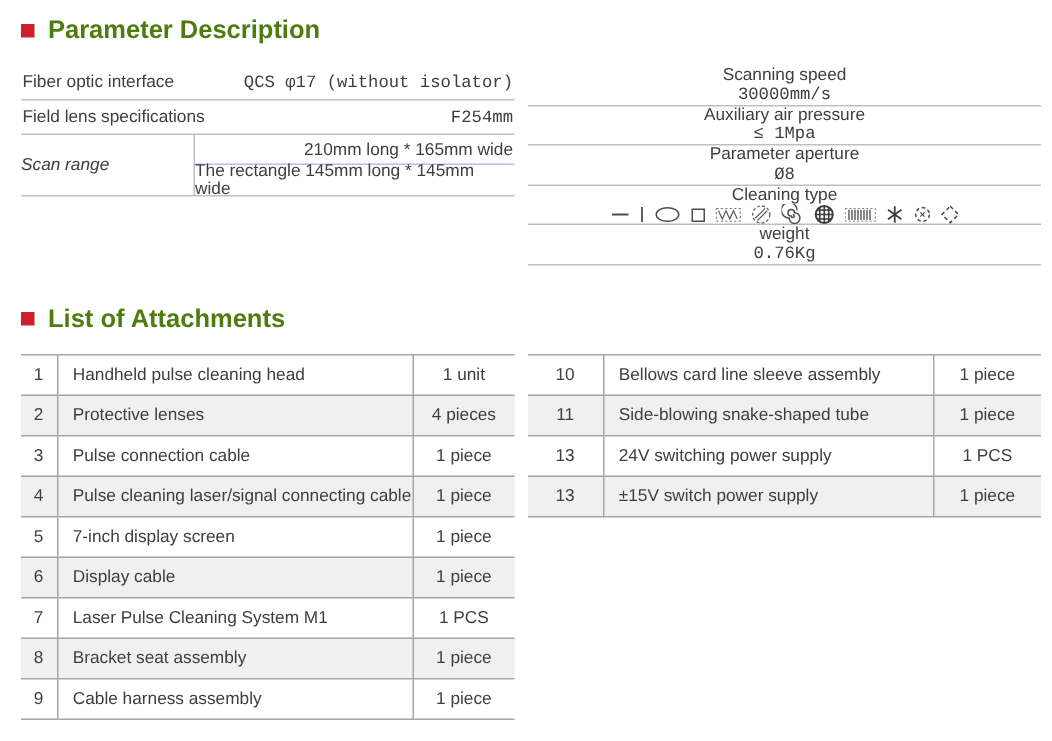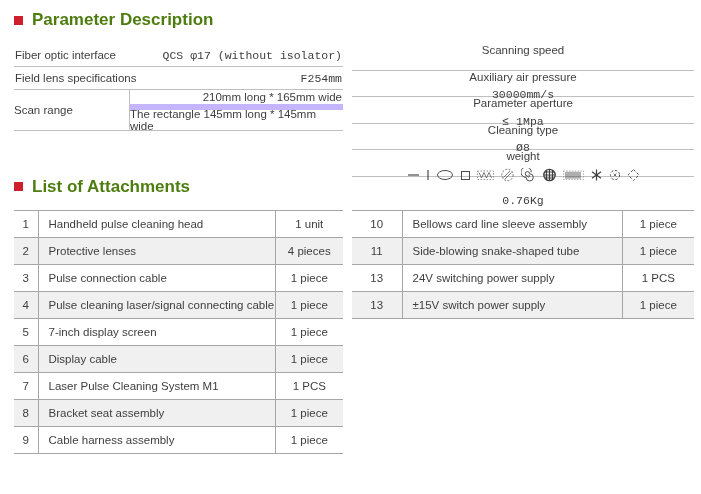--- a/index.html
+++ b/index.html
@@ -17,38 +17,38 @@
   }
   .bullet { width:9px; height:9px; background:#cf1e2c; flex:0 0 auto; }
 
   .cols { display:grid; grid-template-columns:329px 342px; column-gap:9px; align-items:start; }
 
   
   .params { margin-top:14px; }
   .ptable { font-size:11.5px; width:100%; }
   .prow {
     display:flex; justify-content:space-between; align-items:center;
-    border-bottom:1px solid #bfbfbf; height:23px; padding:0 1px;gap:32px;
+    border-bottom:1px solid #bfbfbf; height:23px; padding:0 1px;
   }
   .ptable-r .prow { height:26.6px;flex-direction:column; }
   .plabel { white-space:nowrap; }
   .pvalue { white-space:nowrap; text-align:right;font-family:Liberation Mono, monospace; }
 
   .scanrow { display:flex; border-bottom:1px solid #bfbfbf; }
-  .scanlabel { width:116px; display:flex; align-items:center; border-right:1px solid #bfbfbf; }
+  .scanlabel { width:116px; display:flex; align-items:center; border-right:1px solid #bfbfbf;font-style:italic; }
   .scanvals { flex:1; }
   .scanval { height:20px; display:flex; align-items:center; justify-content:flex-end; padding-right:1px; }
-  .scanval.first { border-bottom:6px solid #c4b5fd; }
+  .scanval.first { border-bottom:1px solid #c4b5fd; }
 
   .icons { display:flex; align-items:center; gap:6px; }
   .icn { display:flex; align-items:center; }
   .icn svg { display:block; }
 
   
-  .attach-head { }
+  .attach-head { margin-top:26px; }
   .atwrap { margin-top:13px; }
   table.atable { border-collapse:collapse; font-size:11.5px; color:#3e3e3e; }
   table.atable-l { width:329px; }
   table.atable-r { width:342px; }
   .atable td { border-bottom:1px solid #a6a6a6; height:27px; padding:0; }
   .atable tr:first-child td { border-top:1px solid #a6a6a6; }
   .atable tr:nth-child(even) { background:#f0f0f0; }
   .atable td.no { text-align:center; border-right:1px solid #a6a6a6; }
   .atable-l td.no { width:24px; }
   .atable-r td.no { width:50px; }

